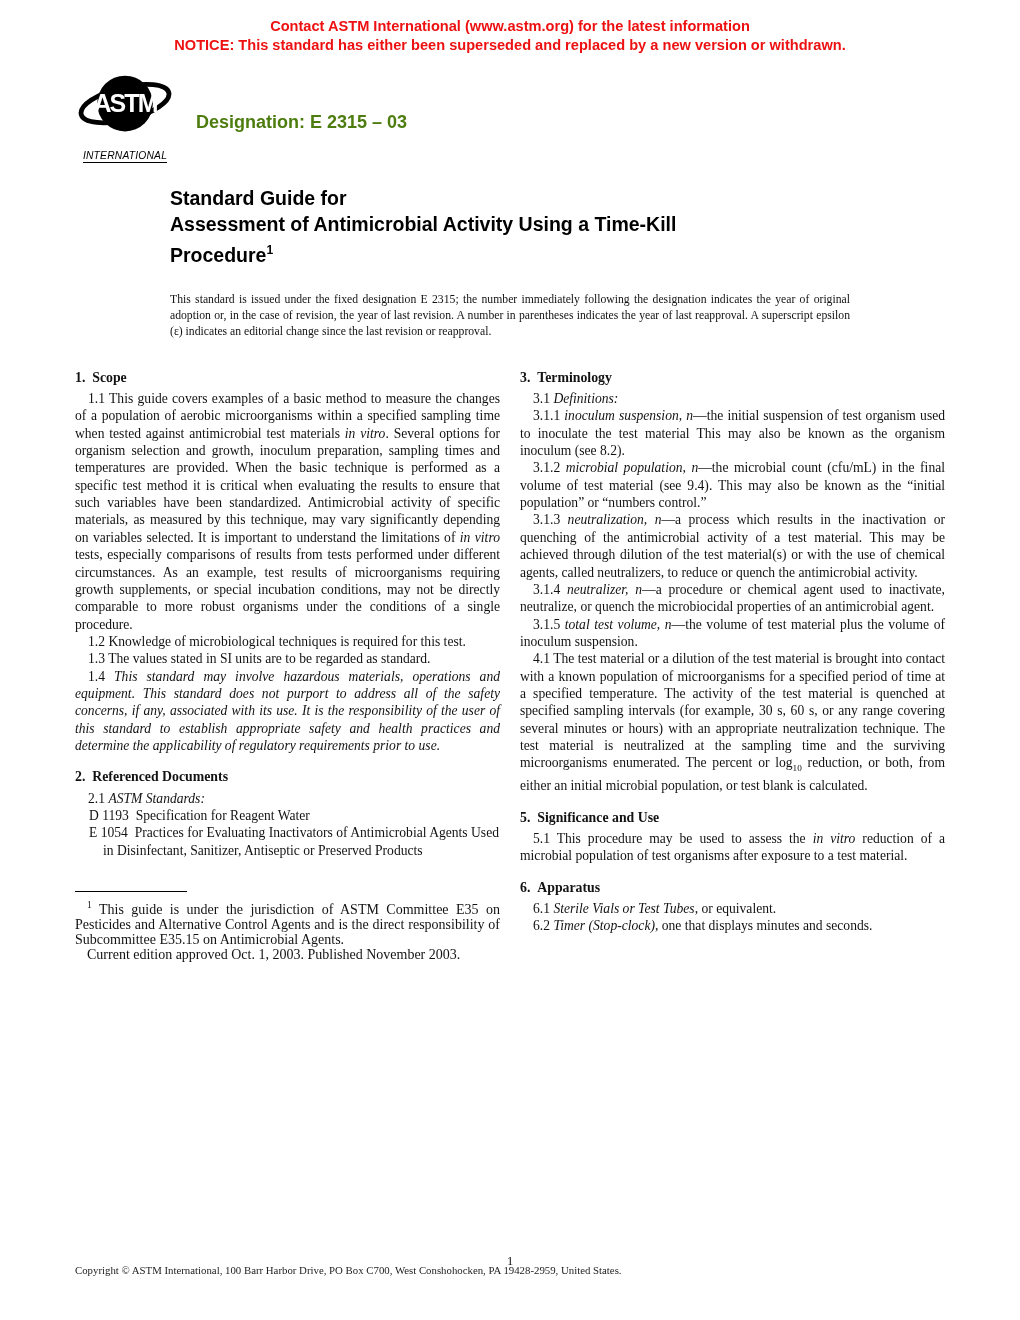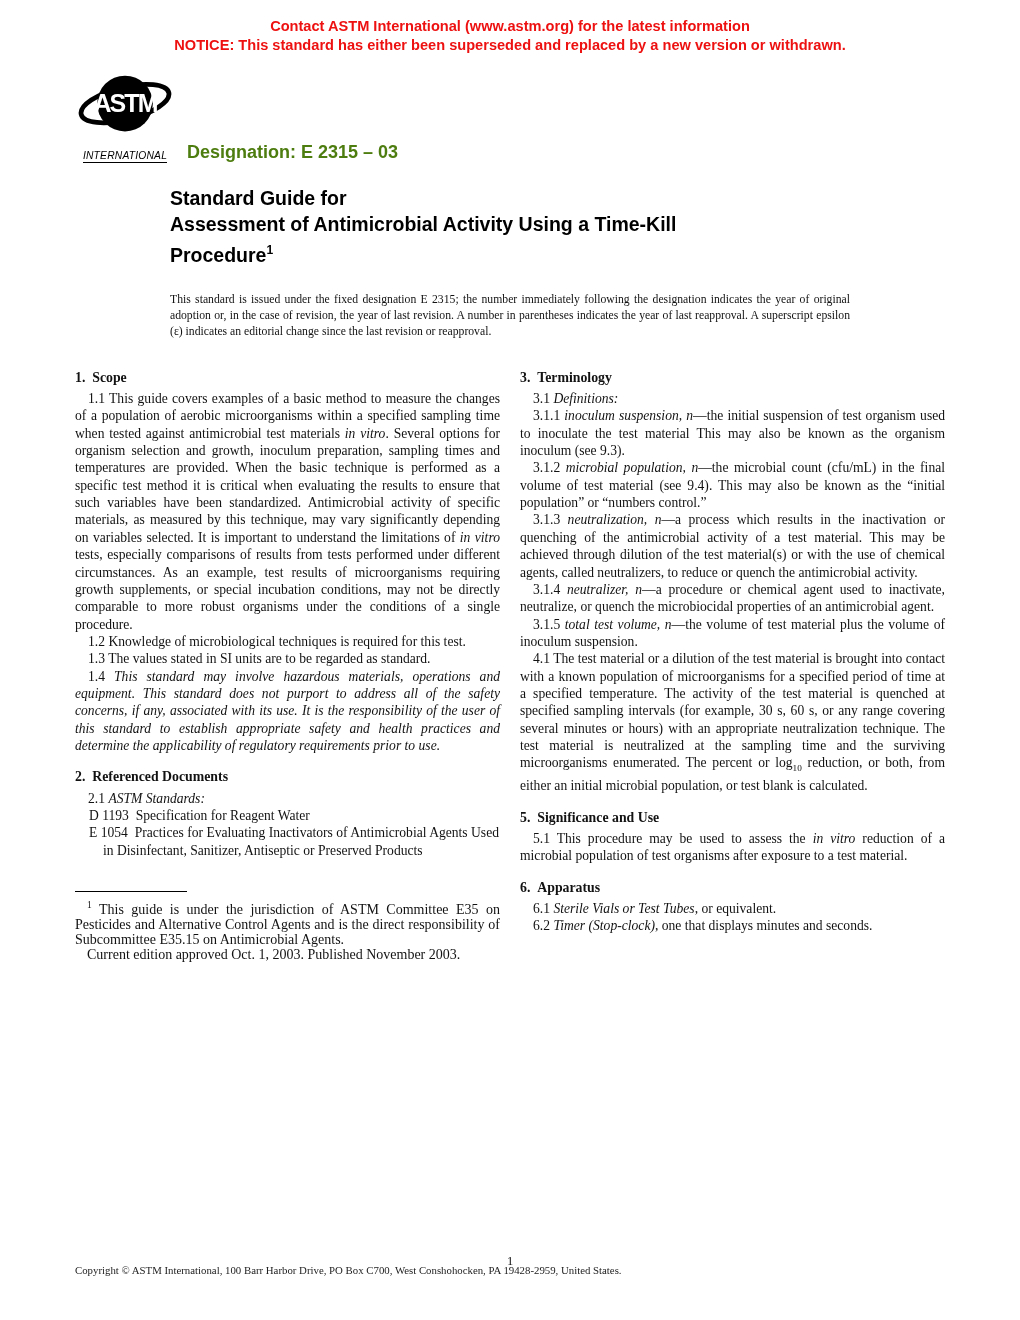--- a/index.html
+++ b/index.html
@@ -7,21 +7,21 @@
     width:1020px;height:1320px;background:#ffffff;color:#121212;
     font-family:"Liberation Serif",serif;position:relative;overflow:hidden;
   }
   .page{padding:0 75px;}
 
   .notice{
     margin-top:17px;text-align:center;font-family:"Liberation Sans",sans-serif;
     font-weight:bold;font-size:14.6px;line-height:18.5px;color:#ee1111;
   }
 
-  .header-row{margin-top:15px;display:flex;align-items:flex-end;}
+  .header-row{margin-top:15px;display:flex;align-items:center;gap:9px;}
   .logo-block{width:100px;text-align:center;}
   .logo-sub{
     display:inline-block;font-family:"Liberation Sans",sans-serif;font-weight:normal;
     font-style:italic;font-size:10.3px;letter-spacing:.2px;color:#000;
     border-bottom:1.6px solid #000;padding-bottom:1px;margin-top:-2px;
   }
   .designation{
     margin-left:12px;margin-top:12px;font-family:"Liberation Sans",sans-serif;
     font-weight:bold;font-size:18px;color:#4d7c0f;
   }
@@ -108,21 +108,21 @@
       <hr class="footnote-rule">
       <div class="footnote">
         <p><sup>1</sup><span> This guide is under the jurisdiction of ASTM Committee E35 on Pesticides and Alternative Control Agents and is the direct responsibility of Subcommittee E35.15 on Antimicrobial Agents.</span></p>
         <p><span>Current edition approved Oct. 1, 2003. Published November 2003.</span></p>
       </div>
     </div>
 
     <div class="col">
       <div class="sec-heading first">3.&nbsp;&nbsp;Terminology</div>
       <p><span>3.1 </span><i>Definitions:</i></p>
-      <p><span>3.1.1 </span><i>inoculum suspension, n</i><span>—the initial suspension of test organism used to inoculate the test material This may also be known as the organism inoculum (see 9.3).</span></p>
+      <p><span>3.1.1 </span><i>inoculum suspension, n</i><span>—the initial suspension of test organism used to inoculate the test material This may also be known as the organism inoculum (see 8.2).</span></p>
       <p><span>3.1.2 </span><i>microbial population, n</i><span>—the microbial count (cfu/mL) in the final volume of test material (see 9.4). This may also be known as the “initial population” or “numbers control.”</span></p>
       <p><span>3.1.3 </span><i>neutralization, n</i><span>—a process which results in the inactivation or quenching of the antimicrobial activity of a test material. This may be achieved through dilution of the test material(s) or with the use of chemical agents, called neutralizers, to reduce or quench the antimicrobial activity.</span></p>
       <p><span>3.1.4 </span><i>neutralizer, n</i><span>—a procedure or chemical agent used to inactivate, neutralize, or quench the microbiocidal properties of an antimicrobial agent.</span></p>
       <p><span>3.1.5 </span><i>total test volume, n</i><span>—the volume of test material plus the volume of inoculum suspension.</span></p>
 
       <p><span>4.1 The test material or a dilution of the test material is brought into contact with a known population of microorganisms for a specified period of time at a specified temperature. The activity of the test material is quenched at specified sampling intervals (for example, 30 s, 60 s, or any range covering several minutes or hours) with an appropriate neutralization technique. The test material is neutralized at the sampling time and the surviving microorganisms enumerated. The percent or log</span><sub>10</sub><span> reduction, or both, from either an initial microbial population, or test blank is calculated.</span></p>
 
       <div class="sec-heading">5.&nbsp;&nbsp;Significance and Use</div>
       <p><span>5.1 This procedure may be used to assess the </span><i>in vitro</i><span> reduction of a microbial population of test organisms after exposure to a test material.</span></p>
 

